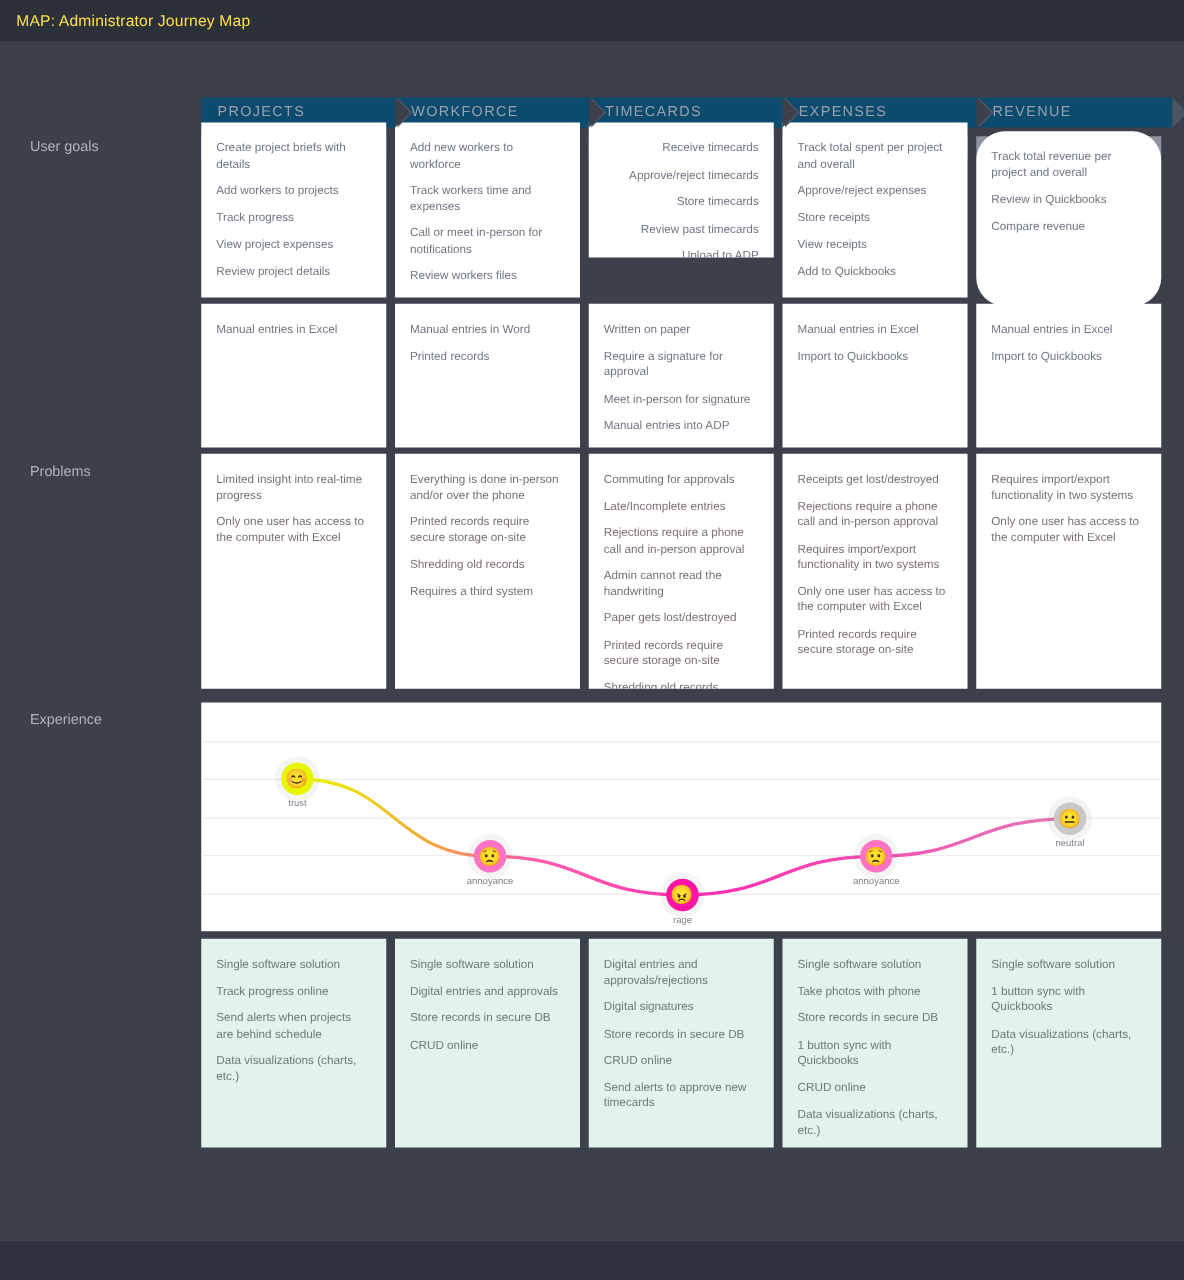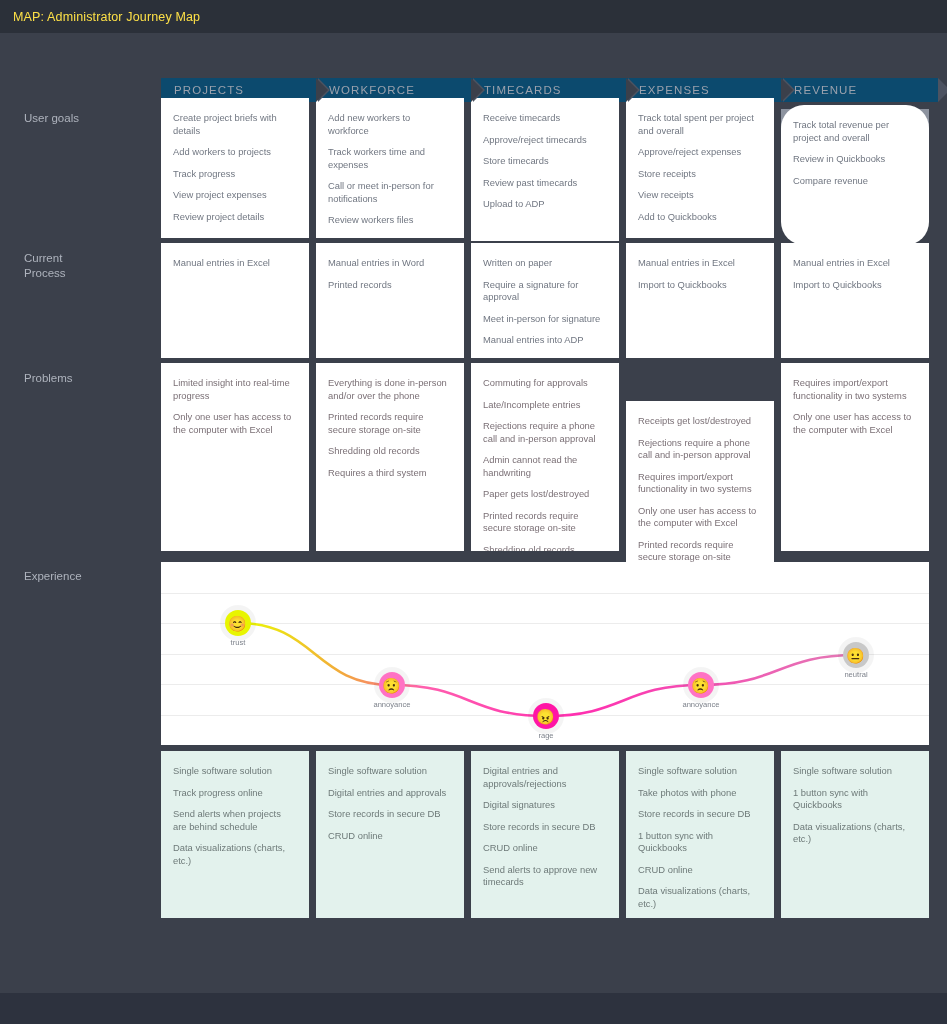--- a/index.html
+++ b/index.html
@@ -135,22 +135,20 @@
 </head>
 <body>
 
 <div id="topbar">
   <div class="title">MAP: Administrator Journey Map</div>
 </div>
 
 <div id="board">
 
   <div class="row-label" style="top:78px">User goals</div>
-  <div class="row-label" style="top:218px">Current
-Process</div>
   <div class="row-label" style="top:338px">Problems</div>
   <div class="row-label" style="top:536px">Experience</div>
 
   <div class="phase" style="left:161px;width:157px">
     <span class="ph-label">PROJECTS</span>
     <span class="arrow"></span>
   </div>
   <div class="phase" style="left:316px;width:157px">
     <span class="notch"></span>
     <span class="ph-label">WORKFORCE</span>
@@ -195,21 +193,21 @@
         <div class="item">Track progress</div>
         <div class="item">View project expenses</div>
         <div class="item">Review project details</div>
       </div>
       <div class="card white" style="left: 316px; top: 65px; width: 148px; height: 140px;">
         <div class="item">Add new workers to workforce</div>
         <div class="item">Track workers time and expenses</div>
         <div class="item">Call or meet in-person for notifications</div>
         <div class="item">Review workers files</div>
       </div>
-      <div class="card white" style="left: 471px; top: 65px; width: 148px; height: 143px;">
+      <div class="card white" style="left: 471px; top: 65px; width: 148px; height: 108px; text-align: right;">
         <div class="item">Receive timecards</div>
         <div class="item">Approve/reject timecards</div>
         <div class="item">Store timecards</div>
         <div class="item">Review past timecards</div>
         <div class="item">Upload to ADP</div>
       </div>
       <div class="card white" style="left: 626px; top: 65px; width: 148px; height: 140px;">
         <div class="item">Track total spent per project and overall</div>
         <div class="item">Approve/reject expenses</div>
         <div class="item">Store receipts</div>
@@ -254,21 +252,21 @@
       </div>
       <div class="card pink" style="left: 471px; top: 330px; width: 148px; height: 188px;">
         <div class="item">Commuting for approvals</div>
         <div class="item">Late/Incomplete entries</div>
         <div class="item">Rejections require a phone call and in-person approval</div>
         <div class="item">Admin cannot read the handwriting</div>
         <div class="item">Paper gets lost/destroyed</div>
         <div class="item">Printed records require secure storage on-site</div>
         <div class="item">Shredding old records</div>
       </div>
-      <div class="card pink" style="left: 626px; top: 330px; width: 148px; height: 188px; margin-top: 38px;">
+      <div class="card pink" style="left: 626px; top: 330px; width: 148px; height: 188px;">
         <div class="item">Receipts get lost/destroyed</div>
         <div class="item">Rejections require a phone call and in-person approval</div>
         <div class="item">Requires import/export functionality in two systems</div>
         <div class="item">Only one user has access to the computer with Excel</div>
         <div class="item">Printed records require secure storage on-site</div>
       </div>
       <div class="card pink" style="left: 781px; top: 330px; width: 148px; height: 188px;">
         <div class="item">Requires import/export functionality in two systems</div>
         <div class="item">Only one user has access to the computer with Excel</div>
       </div>

